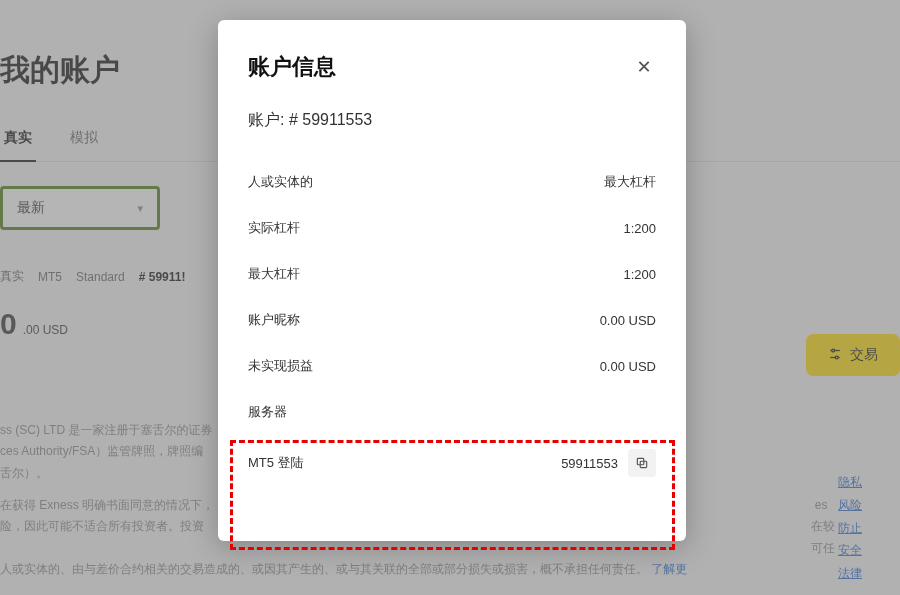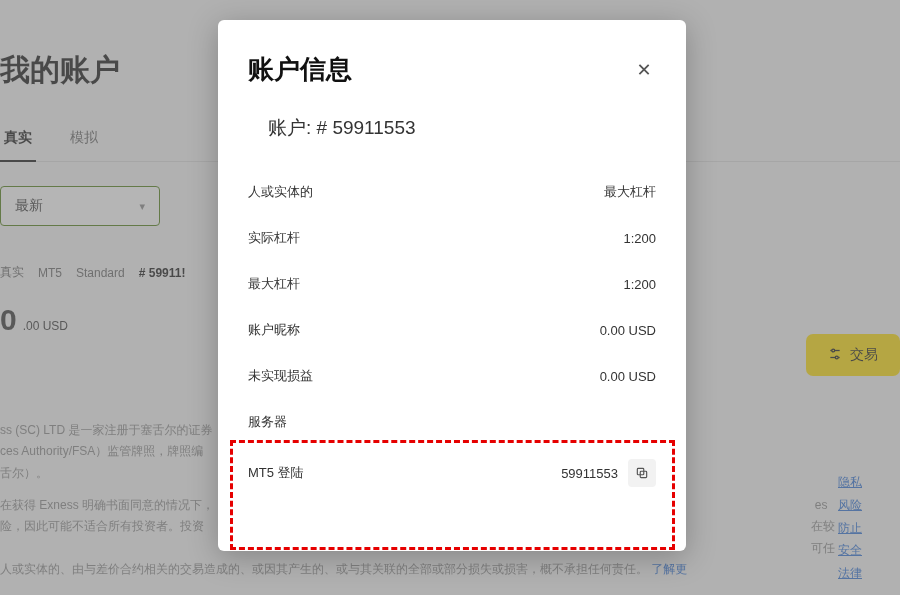--- a/index.html
+++ b/index.html
@@ -48,21 +48,21 @@
       height: 2px;
       background: #111;
     }
     .bg-select {
       margin-top: 24px;
       display: inline-flex;
       align-items: center;
       justify-content: space-between;
       width: 160px;
       padding: 10px 14px;
-      border: 1px solid #4d7c0f;
+      border: 3px solid #4d7c0f;
       border-radius: 4px;
       background: #fff;
       font-size: 14px;
       color: #333;
     }
     .bg-select .chev { color: #888; font-size: 11px; }
     .bg-tags {
       margin-top: 38px;
       display: flex;
       gap: 14px;
@@ -138,40 +138,39 @@
       box-shadow: 0 6px 30px rgba(0,0,0,0.25);
       padding: 32px 30px 50px 30px;
     }
     .modal-head {
       display: flex;
       justify-content: space-between;
       align-items: center;
       margin-bottom: 28px;
     }
     .modal-title {
-      font-size: 26px;
+      font-size: 22px;
       font-weight: 700;
       color: #111;
       font-family: Liberation Mono, monospace;
     }
     .close-x {
       font-size: 18px;
       color: #555;
       cursor: pointer;
       width: 24px;
       height: 24px;
       display: flex;
       align-items: center;
       justify-content: center;
     }
     .account-number {
-      font-size: 19px;
+      font-size: 16px;
       color: #333;
       margin-bottom: 28px;
-      margin-left: 20px;
     }
     .info-row {
       display: flex;
       justify-content: space-between;
       align-items: center;
       padding: 14px 0;
       font-size: 13px;
     }
     .info-label { color: #333; }
     .info-value { color: #333; display: flex; align-items: center; gap: 10px; }

